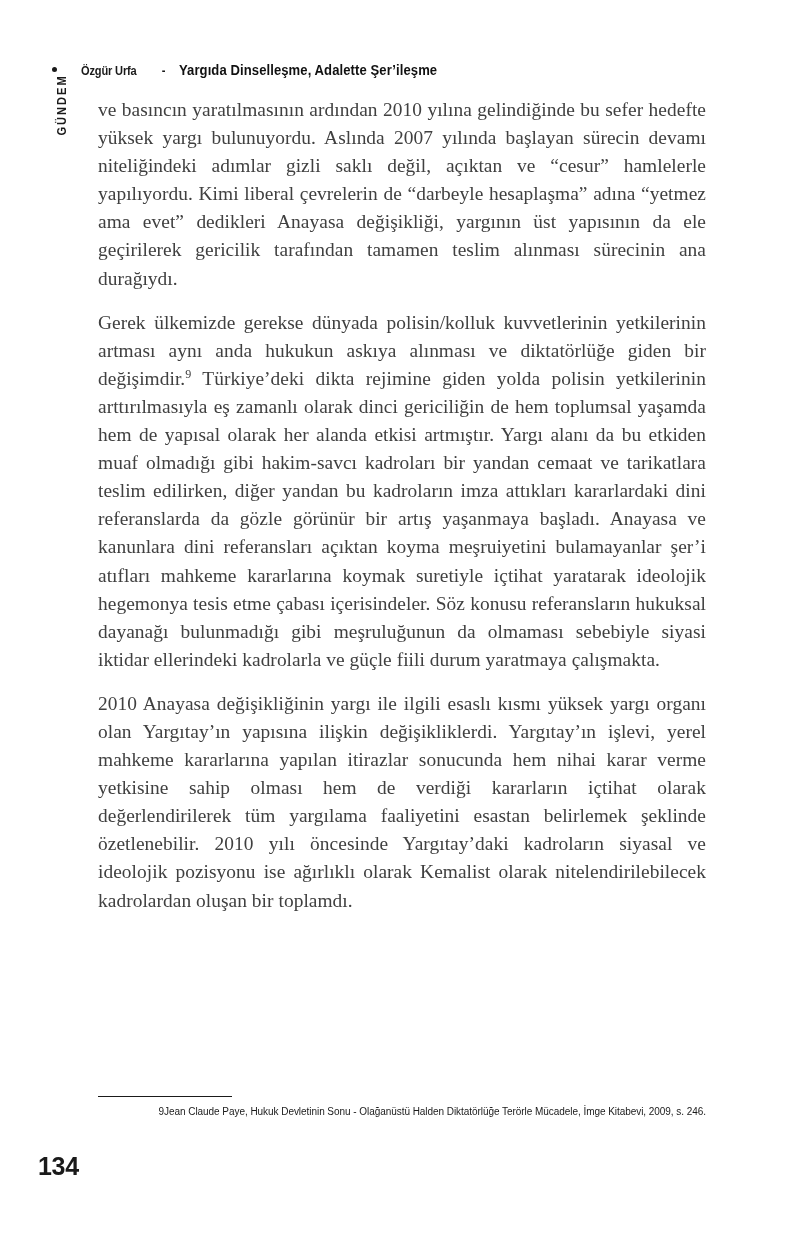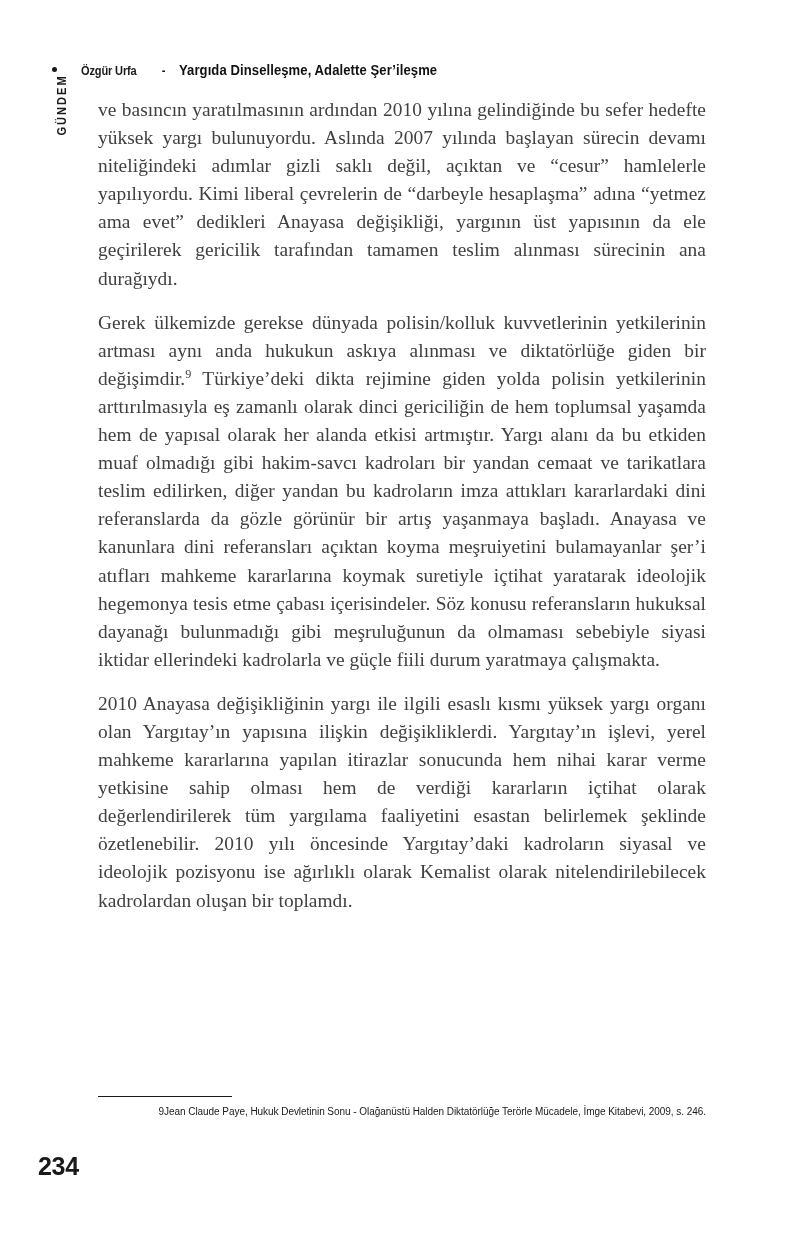--- a/index.html
+++ b/index.html
@@ -187,15 +187,15 @@
     <p class="body-par">2010 Anayasa değişikliğinin yargı ile ilgili esaslı kısmı yüksek yargı organı olan Yargıtay’ın yapısına ilişkin değişikliklerdi. Yargıtay’ın işlevi, yerel mahkeme kararlarına yapılan itirazlar sonucunda hem nihai karar verme yetkisine sahip olması hem de verdiği kararların içtihat olarak değerlendirilerek tüm yargılama faaliyetini esastan belirlemek şeklinde özetlenebilir. 2010 yılı öncesinde Yargıtay’daki kadroların siyasal ve ideolojik pozisyonu ise ağırlıklı olarak Kemalist olarak nitelendirilebilecek kadrolardan oluşan bir toplamdı.</p>
 
 
   </div>
 
   <div class="footnote">
     <div class="footnote-rule"></div>
     <div class="footnote-text"><span class="footnote-num">9</span><span>Jean Claude Paye, Hukuk Devletinin Sonu - Olağanüstü Halden Diktatörlüğe Terörle Mücadele, İmge Kitabevi, 2009, s. 246.</span></div>
   </div>
 
-  <div class="folio">234</div>
+  <div class="folio">134</div>
 
 </div>
 
 </body></html>

